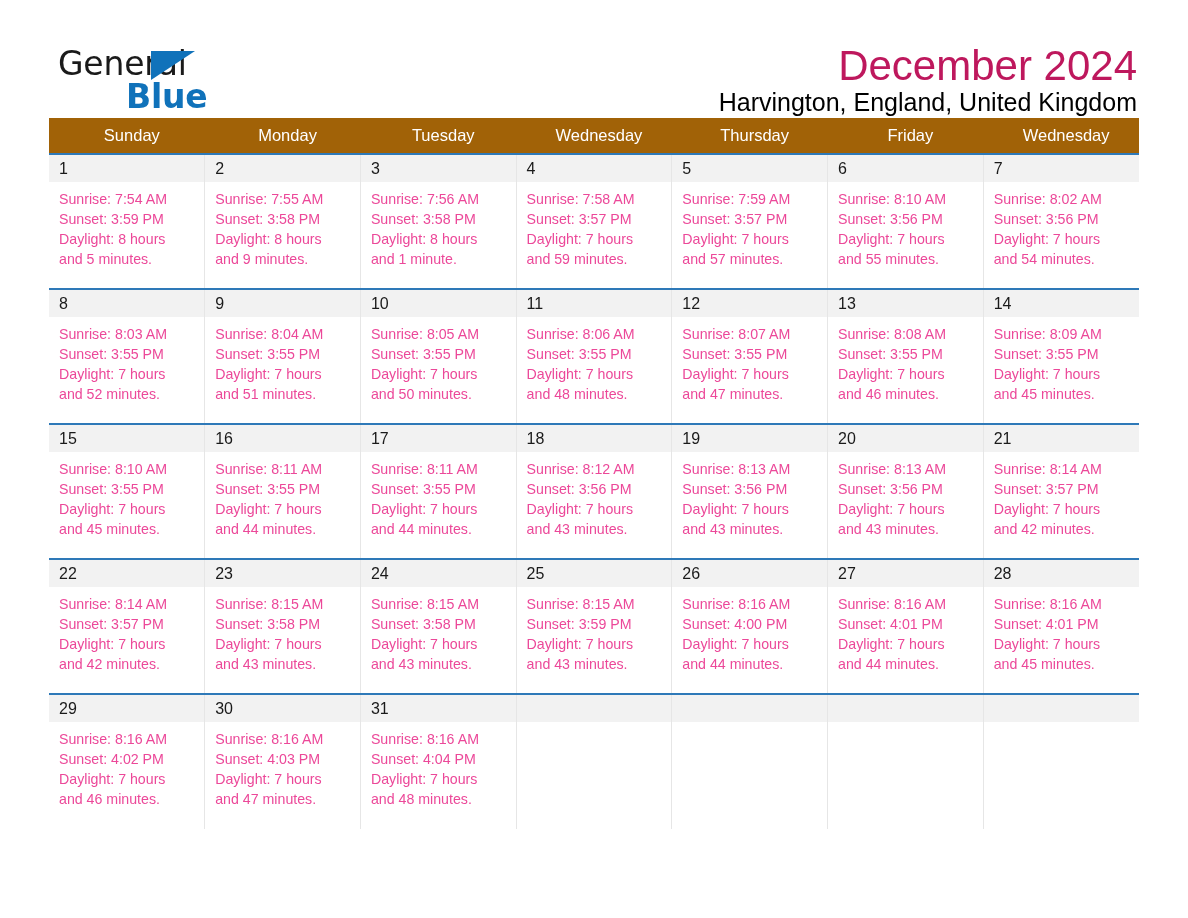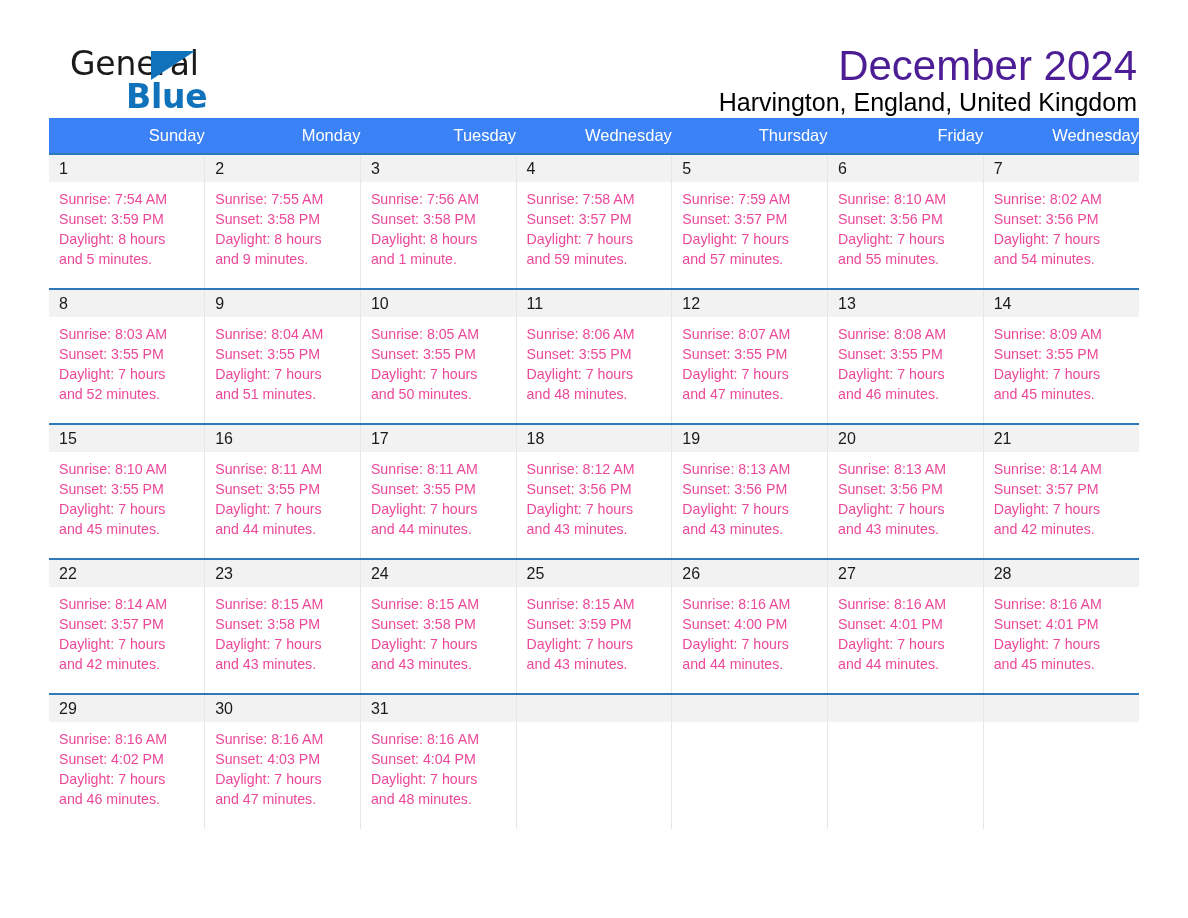--- a/index.html
+++ b/index.html
@@ -31,21 +31,21 @@
     height: 105px;
   }
   .logo {
     position: relative;
     width: 180px;
     height: 72px;
     user-select: none;
   }
   .logo-general {
     position: absolute;
-    left: 21px;
+    left: 9px;
     top: 0px;
     font-size: 33px;
     letter-spacing: -0.2px;
     color: #1a1a1a;
     font-family: "DejaVu Sans", sans-serif;
     font-weight: 400;
   }
   .logo-triangle {
     position: absolute;
     left: 102px;
@@ -66,45 +66,45 @@
     font-weight: 700;
   }
   .titles {
     text-align: right;
     padding-right: 2px;
   }
   .cal-title {
     font-size: 42px;
     font-weight: 400;
     line-height: 1.05;
-    color: #4c1d95;
+    color: #be185d;
     white-space: nowrap;
   }
   .cal-subtitle {
     font-size: 25px;
     font-weight: 400;
     color: #000000;
     white-space: nowrap;
   }
 
   
   .calendar {
     margin-top: 13px;
     width: 1090px;
     border-collapse: collapse;
     table-layout: fixed;
   }
   .calendar col { width: 155.7px; }
 
   thead th {
-    background: #3b82f6;
+    background: #a16207;
     color: #ffffff;
     font-size: 16.5px;
     font-weight: 400;
-    text-align: right;
+    text-align: center;
     padding: 8px 0 8px 10px;
     height: 33px;
     border: none;
     margin-top: 20px;
   }
 
   tbody tr.week-row td {
     vertical-align: top;
     padding: 0;
     border-top: 2px solid #2E79B8;

